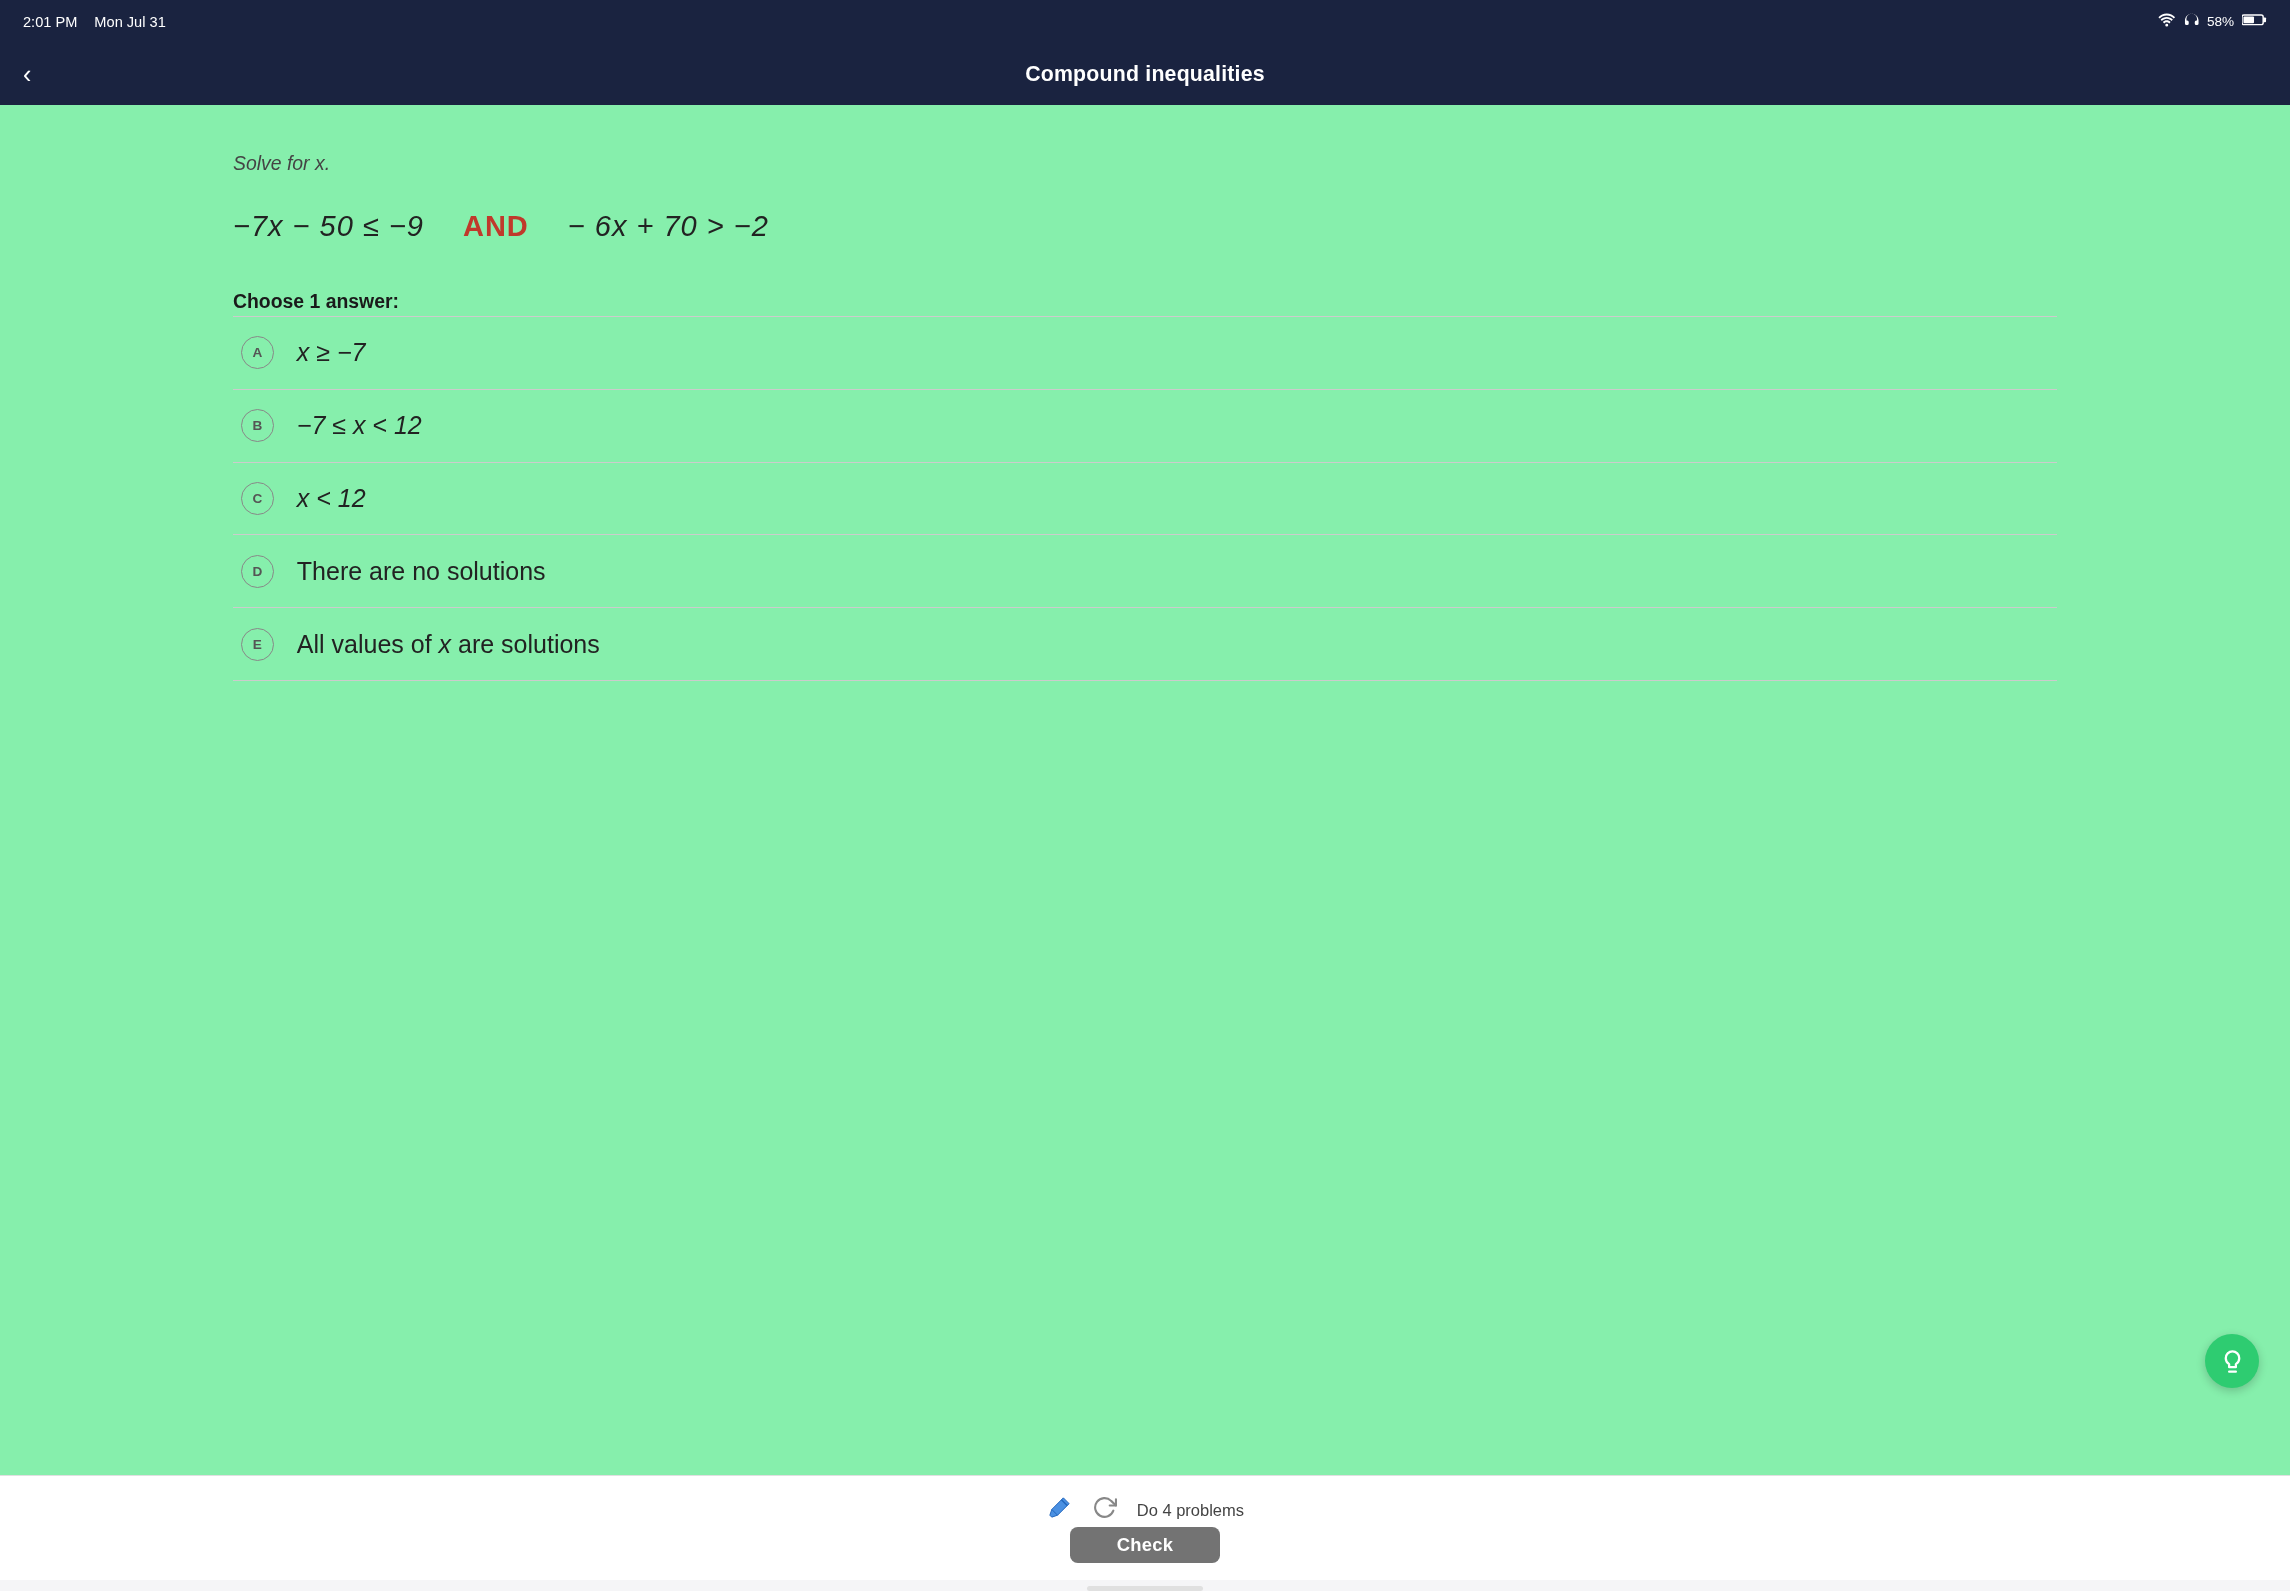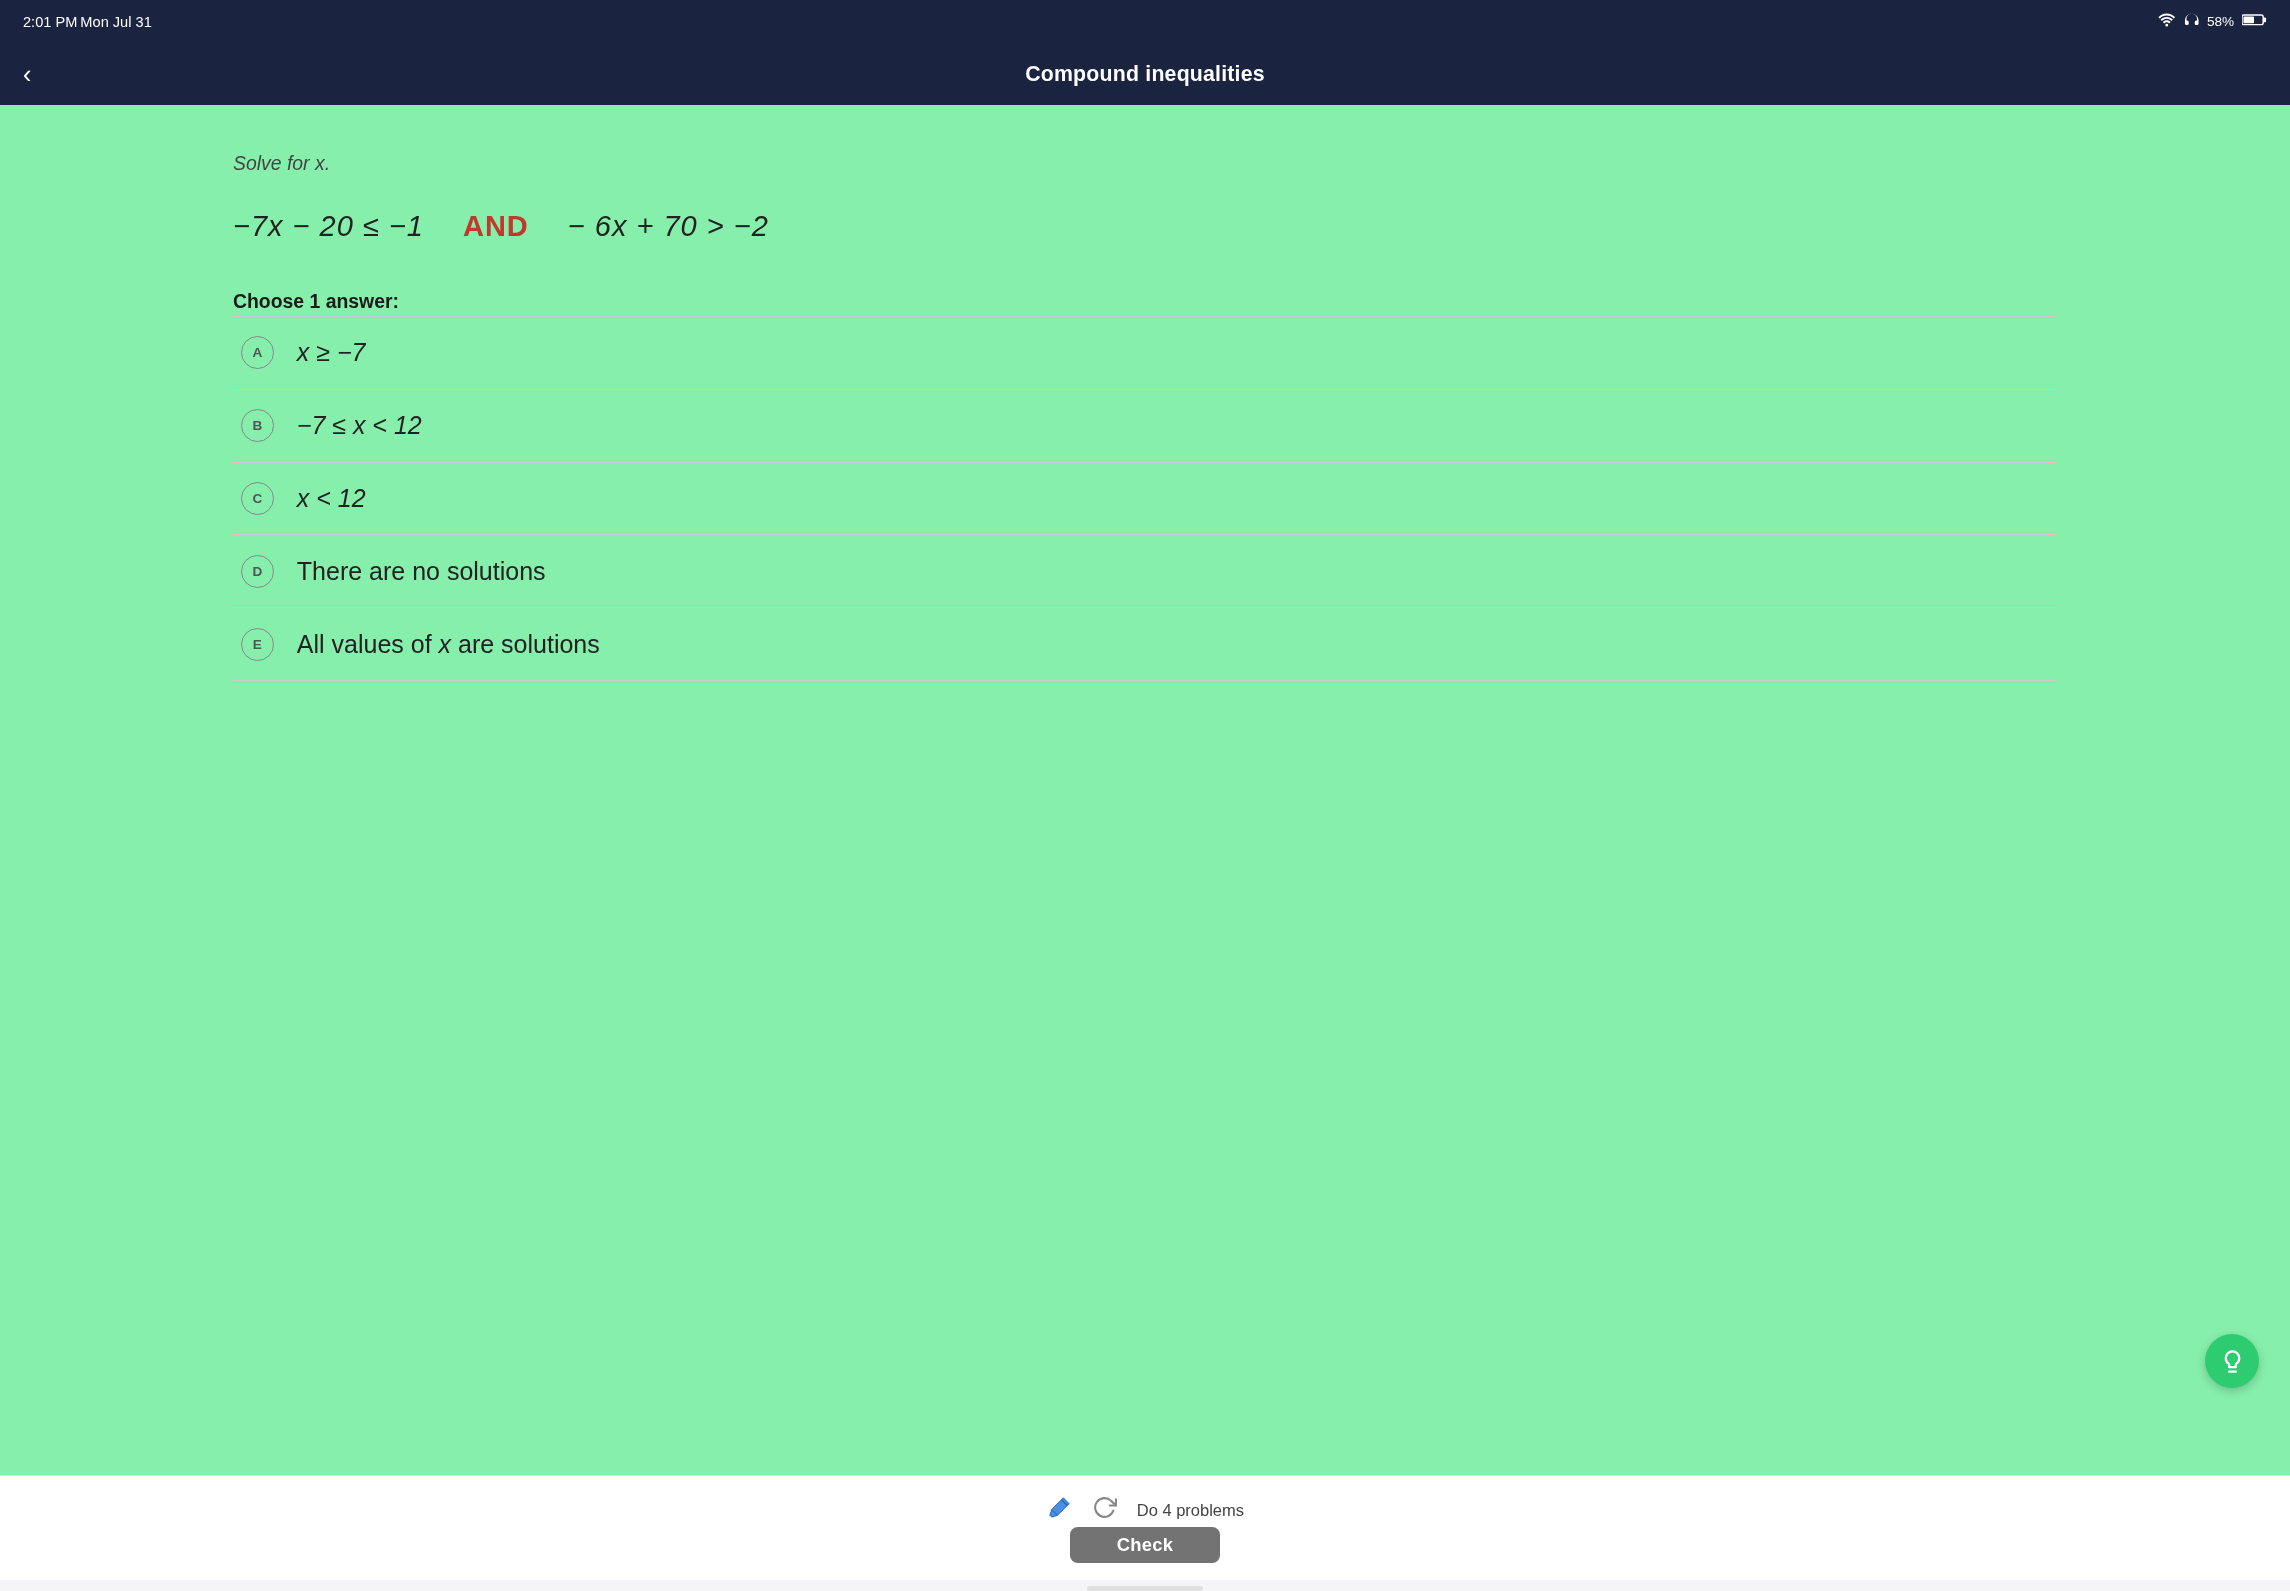--- a/index.html
+++ b/index.html
@@ -18,21 +18,21 @@
       background: #1a2340;
       color: white;
       display: flex;
       justify-content: space-between;
       align-items: center;
       padding: 0 23px;
       height: 43px;
       font-size: 14.6px;
       font-weight: 500;
     }
-    .status-left { display: flex; align-items: center; gap: 3px; }
+    .status-left { display: flex; align-items: center; gap: 17px; }
     .status-right { display: flex; align-items: center; gap: 7.8px; font-size: 13.6px; }
 
     
     .header {
       background: #1a2340;
       display: flex;
       align-items: center;
       justify-content: center;
       padding: 13.6px 23px;
       position: relative;
@@ -248,21 +248,21 @@
   <span class="header-title">Compound inequalities</span>
 </div>
 
 <div class="main">
 
   <p class="solve-label">
     Solve for <span class="var">x</span>.
   </p>
 
   <div class="equation-row">
-    <span class="equation-part math">−7x − 20 ≤ −1</span>
+    <span class="equation-part math">−7x − 50 ≤ −9</span>
     <span class="equation-and">AND</span>
     <span class="equation-part math">− 6x + 70 &gt; −2</span>
   </div>
 
   <p class="choose-label">Choose 1 answer:</p>
 
   <ul class="options-list">
     <li class="option-item">
       <div class="option-circle">A</div>
       <span class="option-text math">x ≥ −7</span>

